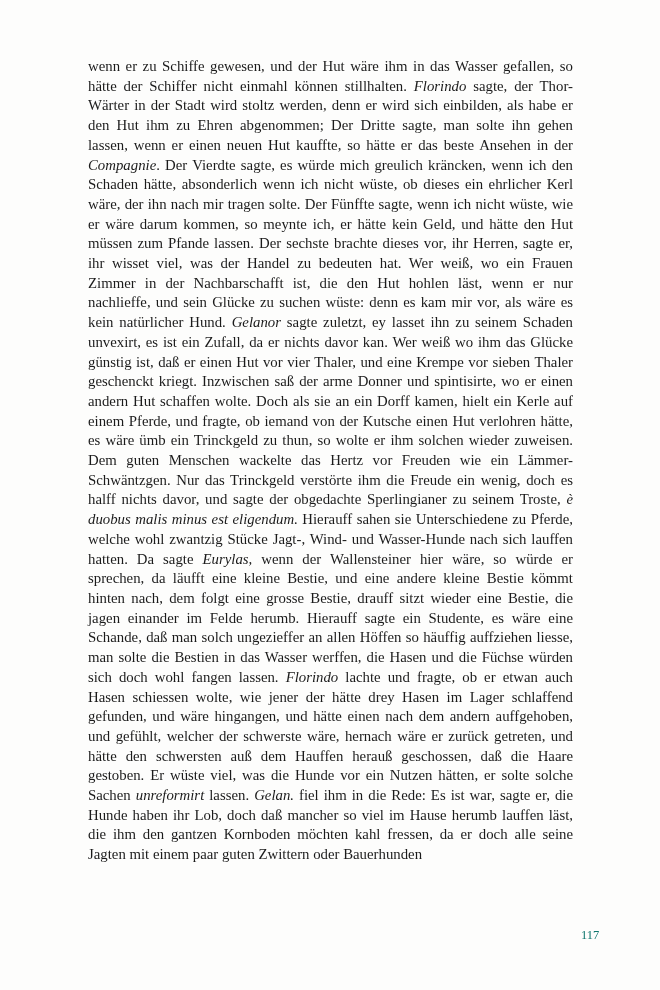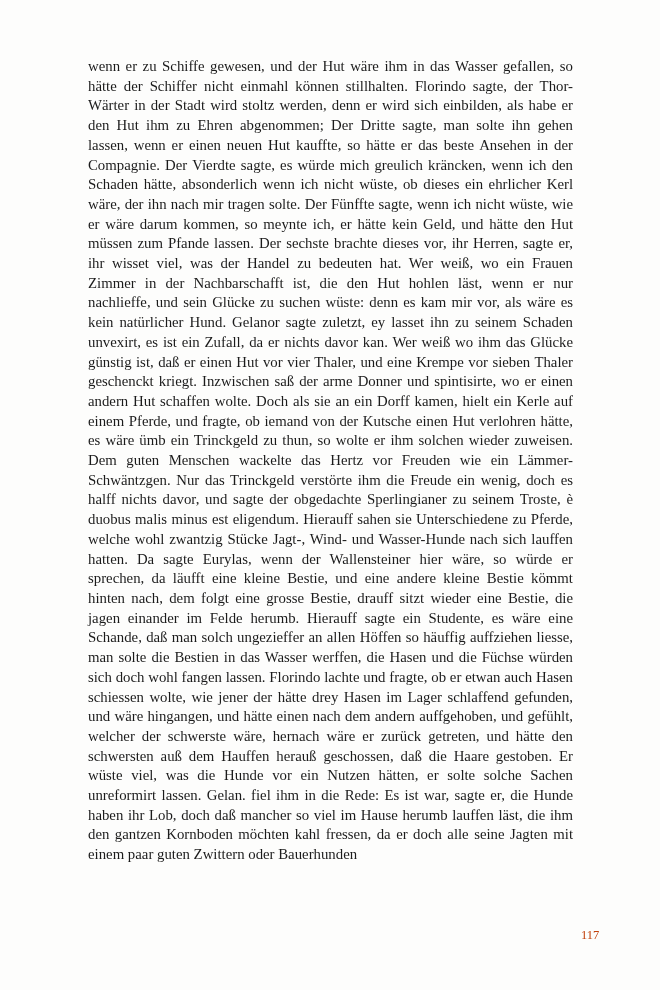--- a/index.html
+++ b/index.html
@@ -25,27 +25,28 @@
     left: 88px;
     top: 57px;
     width: 485px;
     font-size: 14.8px;
     line-height: 19.7px;
     text-align: justify;
     hyphens: auto;
     -webkit-hyphens: auto;
   }
   .text-block span.it {
+    font-style: italic;
   }
   .page-number {
     position: absolute;
     left: 581px;
     top: 928px;
     font-size: 12.5px;
-    color: #c2410c;
+    color: #0f766e;
   }
 </style>
 </head>
 <body>
 
 <div class="page">
   <div class="text-block" lang="de"><span>wenn er zu Schiffe gewesen, und der Hut wäre ihm in das Wasser gefallen, so hätte der Schiffer nicht einmahl können stillhalten. </span><span class="it">Florindo</span><span> sagte, der Thor-Wärter in der Stadt wird stoltz werden, denn er wird sich einbilden, als habe er den Hut ihm zu Ehren abgenommen; Der Dritte sagte, man solte ihn gehen lassen, wenn er einen neuen Hut kauffte, so hätte er das beste Ansehen in der </span><span class="it">Compagnie</span><span>. Der Vierdte sagte, es würde mich greulich kräncken, wenn ich den Schaden hätte, absonderlich wenn ich nicht wüste, ob dieses ein ehrlicher Kerl wäre, der ihn nach mir tragen solte. Der Fünffte sagte, wenn ich nicht wüste, wie er wäre darum kommen, so meynte ich, er hätte kein Geld, und hätte den Hut müssen zum Pfande lassen. Der sechste brachte dieses vor, ihr Herren, sagte er, ihr wisset viel, was der Handel zu bedeuten hat. Wer weiß, wo ein Frauen Zimmer in der Nachbarschafft ist, die den Hut hohlen läst, wenn er nur nachlieffe, und sein Glücke zu suchen wüste: denn es kam mir vor, als wäre es kein natürlicher Hund. </span><span class="it">Gelanor</span><span> sagte zuletzt, ey lasset ihn zu seinem Schaden unvexirt, es ist ein Zufall, da er nichts davor kan. Wer weiß wo ihm das Glücke günstig ist, daß er einen Hut vor vier Thaler, und eine Krempe vor sieben Thaler geschenckt kriegt. Inzwischen saß der arme Donner und spintisirte, wo er einen andern Hut schaffen wolte. Doch als sie an ein Dorff kamen, hielt ein Kerle auf einem Pferde, und fragte, ob iemand von der Kutsche einen Hut verlohren hätte, es wäre ümb ein Trinckgeld zu thun, so wolte er ihm solchen wieder zuweisen. Dem guten Menschen wackelte das Hertz vor Freuden wie ein Lämmer-Schwäntzgen. Nur das Trinckgeld verstörte ihm die Freude ein wenig, doch es halff nichts davor, und sagte der obgedachte Sperlingianer zu seinem Troste, </span><span class="it">è duobus malis minus est eligendum.</span><span> Hierauff sahen sie Unterschiedene zu Pferde, welche wohl zwantzig Stücke Jagt-, Wind- und Wasser-Hunde nach sich lauffen hatten. Da sagte </span><span class="it">Eurylas,</span><span> wenn der Wallensteiner hier wäre, so würde er sprechen, da läufft eine kleine Bestie, und eine andere kleine Bestie kömmt hinten nach, dem folgt eine grosse Bestie, drauff sitzt wieder eine Bestie, die jagen einander im Felde herumb. Hierauff sagte ein Studente, es wäre eine Schande, daß man solch ungezieffer an allen Höffen so häuffig auffziehen liesse, man solte die Bestien in das Wasser werffen, die Hasen und die Füchse würden sich doch wohl fangen lassen. </span><span class="it">Florindo</span><span> lachte und fragte, ob er etwan auch Hasen schiessen wolte, wie jener der hätte drey Hasen im Lager schlaffend gefunden, und wäre hingangen, und hätte einen nach dem andern auffgehoben, und gefühlt, welcher der schwerste wäre, hernach wäre er zurück getreten, und hätte den schwersten auß dem Hauffen herauß geschossen, daß die Haare gestoben. Er wüste viel, was die Hunde vor ein Nutzen hätten, er solte solche Sachen </span><span class="it">unreformirt</span><span> lassen. </span><span class="it">Gelan.</span><span> fiel ihm in die Rede: Es ist war, sagte er, die Hunde haben ihr Lob, doch daß mancher so viel im Hause herumb lauffen läst, die ihm den gantzen Kornboden möchten kahl fressen, da er doch alle seine Jagten mit einem paar guten Zwittern oder Bauerhunden</span></div>
   <div class="page-number">117</div>
 </div>
 

